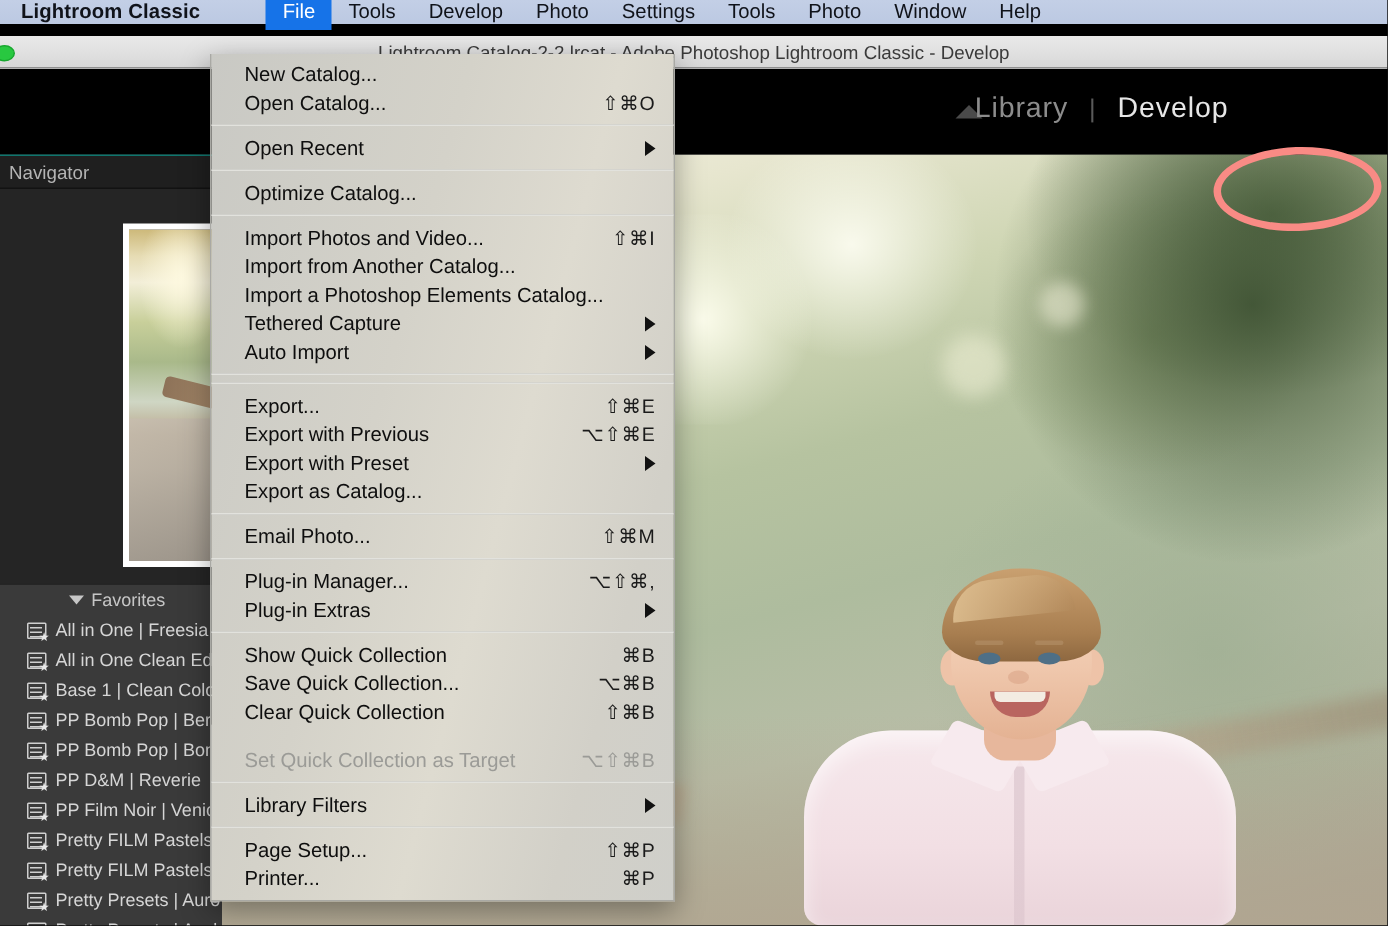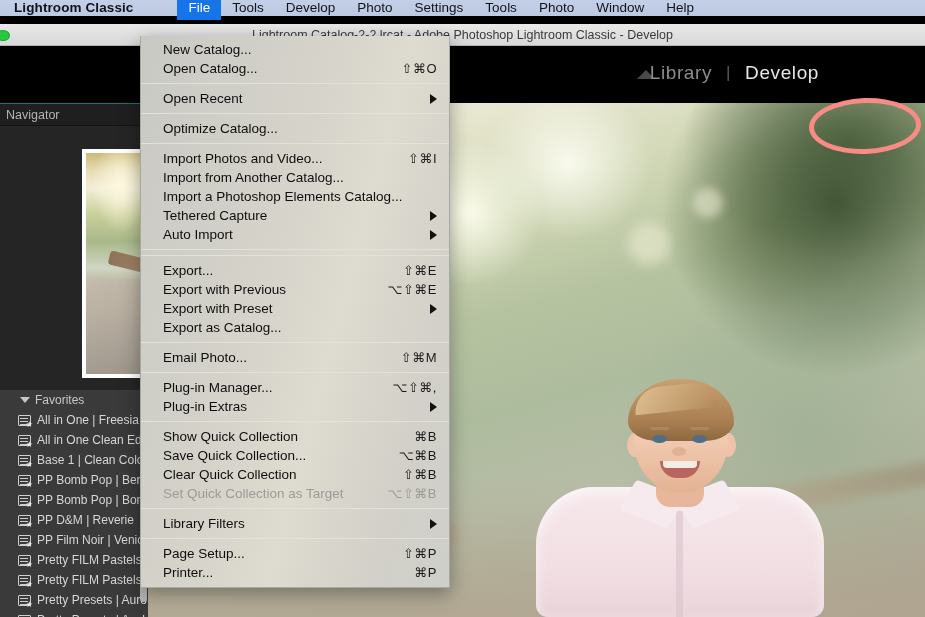--- a/index.html
+++ b/index.html
@@ -126,21 +126,21 @@
     position: absolute; left: 6px; top: 0px; width: 60px; height: 80px;
     background: radial-gradient(ellipse at 50% 40%, rgba(255,250,225,.95), rgba(255,250,225,0) 70%);
   }
 
   .favorites {
     position: absolute; top: 287px; left: 0; width: 148px; height: 227px;
     background: #3a3a3a; overflow: hidden;
   }
   .fav-header {
     height: 20px; line-height: 20px; color: #c6c6c6; font-size: 12px;
-    padding-left: 20px; display: flex; align-items: center; gap: 5px;
+    padding-left: 8px; display: flex; align-items: center; gap: 5px; justify-content: center;
   }
   .tri-down {
     width: 0; height: 0; border-left: 5px solid transparent;
     border-right: 5px solid transparent; border-top: 6px solid #c6c6c6;
   }
   .fav-list { padding-left: 18px; }
   .fav-item {
     height: 20px; display: flex; align-items: center; gap: 6px;
     color: #d6d6d6; font-size: 12px; white-space: nowrap;
   }
@@ -318,21 +318,21 @@
   .mrow .shortcut {
     flex: 0 0 auto; color: #1a1a1a; font-size: 13px; letter-spacing: .5px;
     font-family: "Liberation Sans", sans-serif;
   }
   .mrow .arrow {
     flex: 0 0 auto; width: 0; height: 0;
     border-top: 5px solid transparent; border-bottom: 5px solid transparent;
     border-left: 7px solid #111;
   }
   .mrow.sel { background: #1673e8; color: #fff; }
-  .mrow.disabled { color: #9b9b97; }
+  .mrow.disabled { color: #9b9b97; margin-top: 13px; }
   .mrow.disabled .shortcut { color: #9b9b97; }
   .msep { height: 1px; margin: 5px 0 5px 0; background: #b2b2ad; border-bottom: 1px solid #e2e2dd; }
 </style>
 </head>
 <body>
 
 <div id="app">
 
   <div class="menubar">
     <div class="app-name">Lightroom Classic</div>

